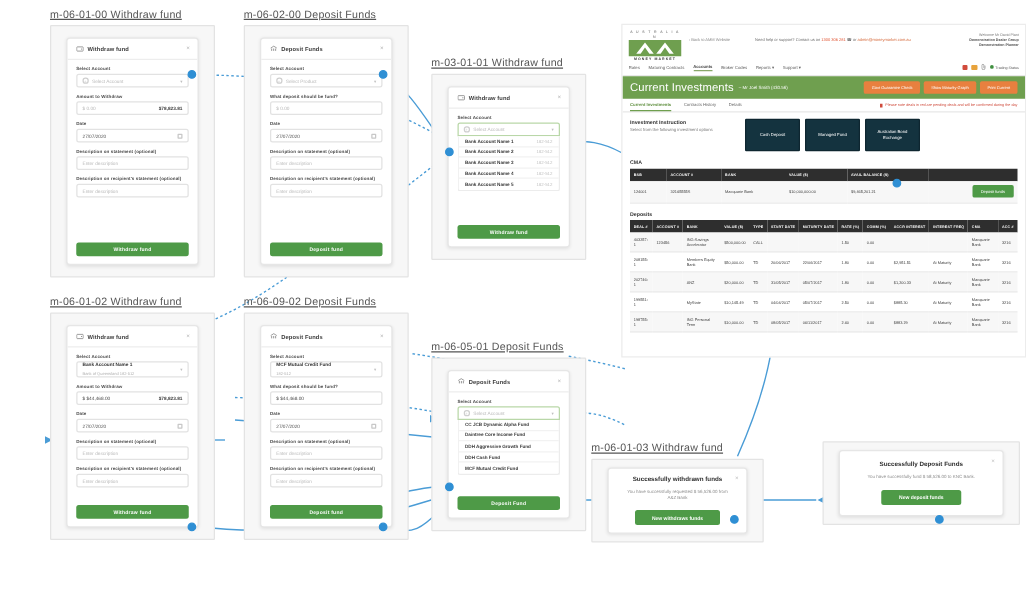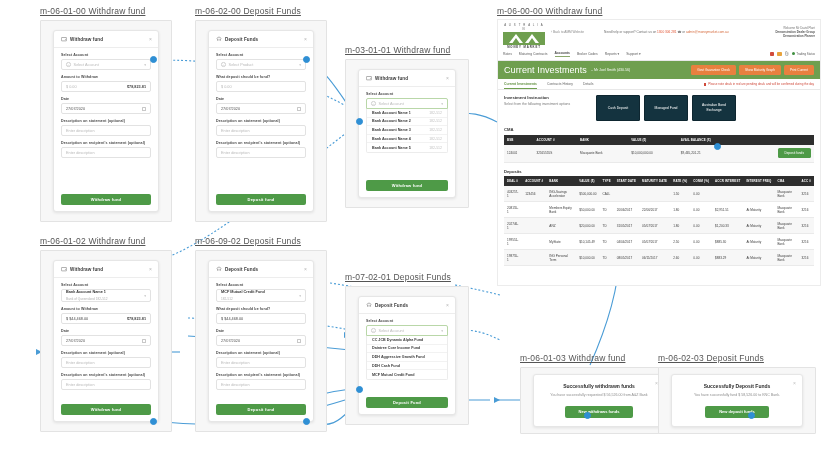--- a/index.html
+++ b/index.html
@@ -338,21 +338,20 @@
               </div>
           </div>
           <div class="btn-green">Withdraw fund</div>
         </div>
       </div>
     </div>
   </div>
   <div class="dot" style="left:356px;top:118px;"></div>
 
   <div class="frame" style="left:497px;top:6px;width:324px;height:280px;">
-    <div class="frame-title">m-06-00-00 Withdraw fund</div>
     <div class="amm" style="left:0;top:13px;width:324px;height:267px;">
 
       <div class="amm-top">
         <div class="logo-wrap">
           <div class="logo-top">A U S T R A L I A N</div>
           <div class="logo-m">
             <svg width="34" height="11" viewBox="0 0 34 11">
                 <polygon points="2,10 9,1 16,10 12.5,10 9,5 5.5,10" fill="#fff"></polygon>
                 <polygon points="18,10 25,1 32,10 28.5,10 25,5 21.5,10" fill="#fff"></polygon>
               </svg>
@@ -635,21 +634,21 @@
               <span>Enter description</span>
             </div>
           <div class="btn-green">Deposit fund</div>
         </div>
       </div>
     </div>
   </div>
   <div class="dot" style="left:303px;top:418px;"></div>
 
   <div class="frame" style="left:345px;top:272px;width:124px;height:152px;">
-    <div class="frame-title">m-07-02-01 Deposit Funds</div>
+    <div class="frame-title">m-06-05-01 Deposit Funds</div>
     <div class="frame-body">
       <div class="modal">
         <div class="modal-head">
           <svg class="mh-ic" viewBox="0 0 16 16">
               <path d="M1.5 6.5 8 2.5l6.5 4" fill="none" stroke="#6b6b6b" stroke-width="1.4"></path>
               <rect x="3" y="7.5" width="1.5" height="5" fill="#6b6b6b"></rect>
               <rect x="7.3" y="7.5" width="1.5" height="5" fill="#6b6b6b"></rect>
               <rect x="11.5" y="7.5" width="1.5" height="5" fill="#6b6b6b"></rect>
             </svg>
           <span class="mh-t">Deposit Funds</span>
@@ -679,35 +678,34 @@
                 <span>MCF Mutual Credit Fund</span>
               </div>
           </div>
           <div class="btn-green">Deposit Fund</div>
         </div>
       </div>
     </div>
   </div>
   <div class="dot" style="left:356px;top:386px;"></div>
 
-  <div class="frame" style="left:520px;top:353px;width:158px;height:80px;">
+  <div class="frame" style="left:473px;top:353px;width:138px;height:80px;">
     <div class="frame-title">m-06-01-03 Withdraw fund</div>
     <div class="frame-body">
       <div class="modal succ" style="top:6px;bottom:6px;">
         <span class="s-x">×</span>
         <div class="s-t">Successfully withdrawn funds</div>
         <div class="s-p">You have successfully requested  $ 56,526.00 from A&amp;Z Bank</div>
         <div class="s-btn">New withdraws funds</div>
       </div>
     </div>
   </div>
   <div class="dot" style="left:584px;top:412px;"></div>
 
   <div class="frame" style="left:658px;top:353px;width:158px;height:80px;">
-    <div class="frame-title">m-06-02-03 Deposit Funds</div>
     <div class="frame-body">
       <div class="modal succ" style="top:6px;bottom:6px;">
         <span class="s-x">×</span>
         <div class="s-t">Successfully Deposit Funds</div>
         <div class="s-p">You have successfully fund  $ 58,526.00 to KNC Bank.</div>
         <div class="s-btn">New deposit funds</div>
       </div>
     </div>
   </div>
   <div class="dot" style="left:748px;top:412px;"></div>

